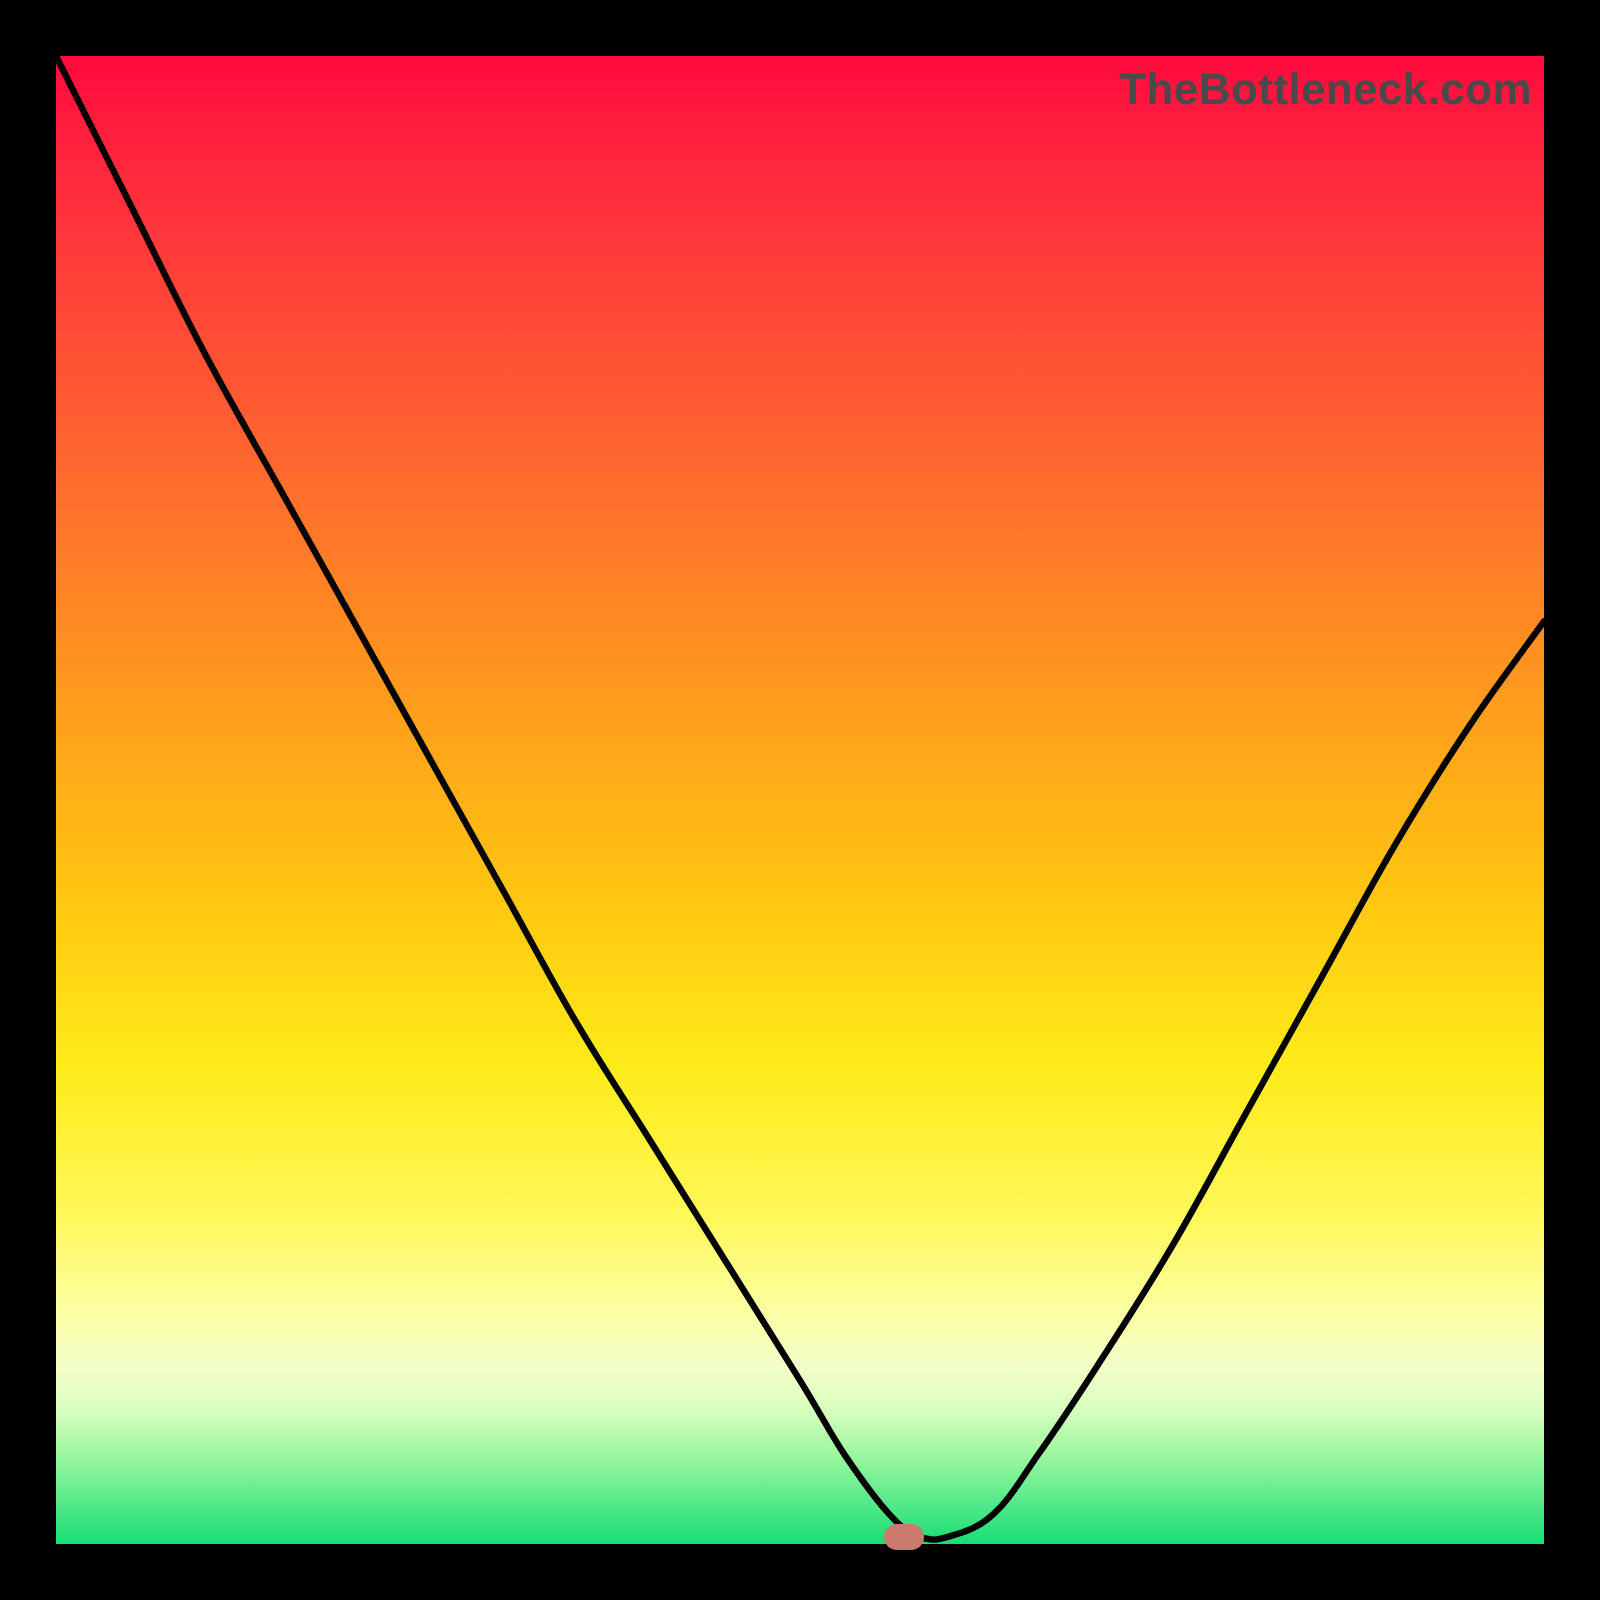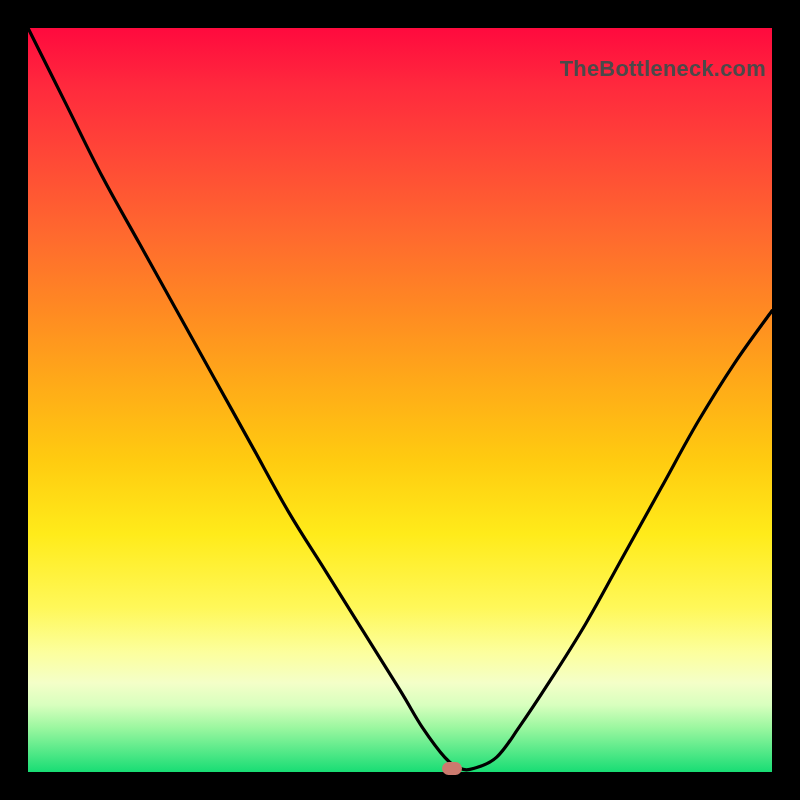--- a/index.html
+++ b/index.html
@@ -47,21 +47,20 @@
   }
   .watermark {
     position: absolute;
     top: 4px;
     right: 6px;
     color: #4a4a4a;
     font-size: 22px;
     font-weight: 600;
     letter-spacing: 0.2px;
     user-select: none;
-    margin-top: 24px;
   }
   svg.curve {
     position: absolute;
     left: 0;
     top: 0;
     width: 744px;
     height: 744px;
     overflow: visible;
   }
   .marker {

